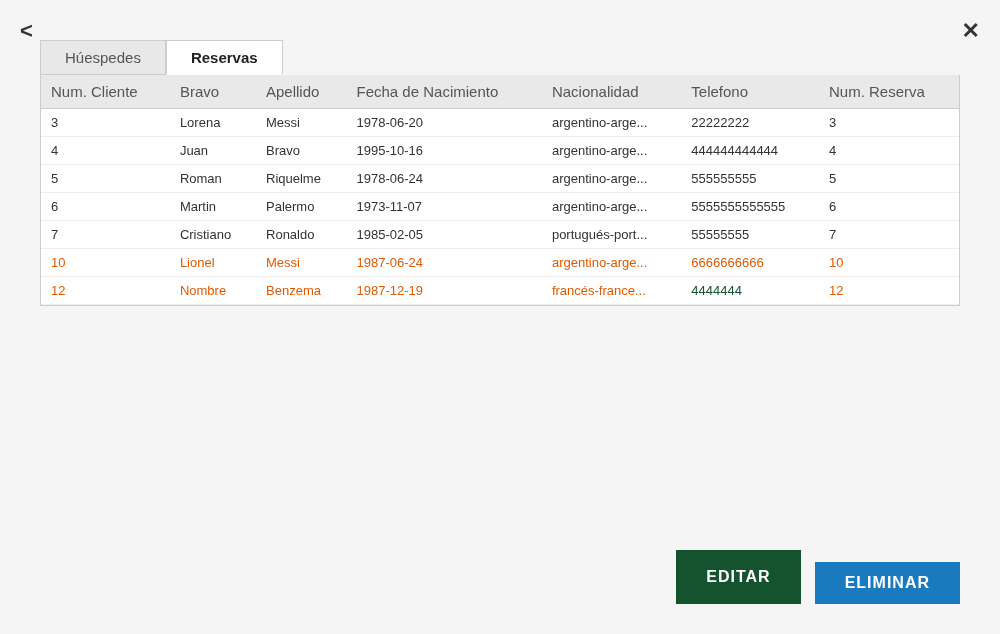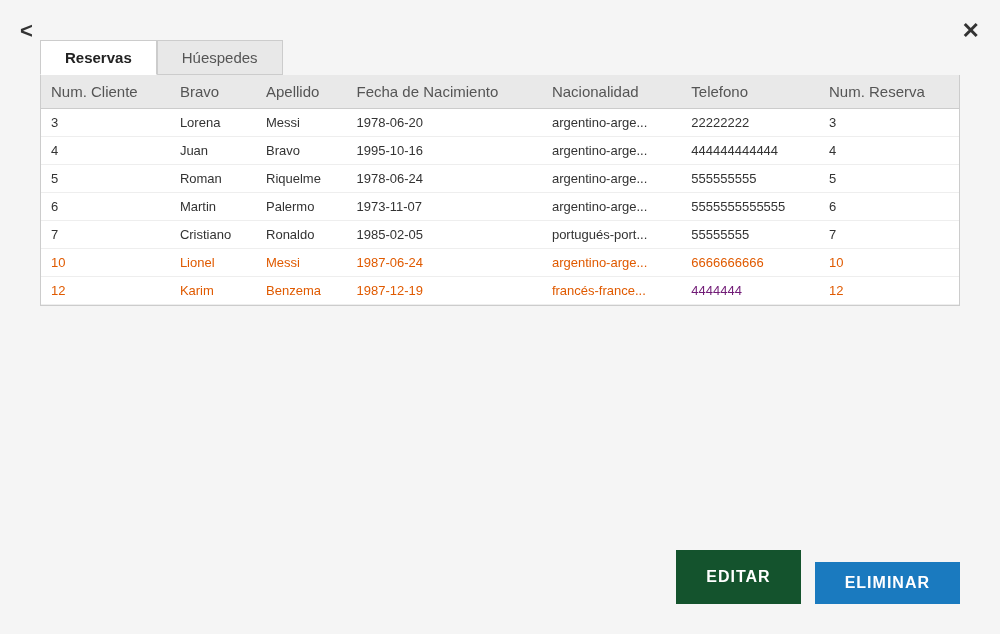--- a/index.html
+++ b/index.html
@@ -169,22 +169,22 @@
 
   <span class="nav-back">&lt;</span>
   <span class="nav-close">✕</span>
 
   <div class="header">
 
   </div>
 
   <div class="tabs-area">
     <div class="tabs">
+      <div class="tab">Húespedes</div>
       <div class="tab active">Reservas</div>
-      <div class="tab">Húespedes</div>
     </div>
   </div>
 
   <div class="table-container">
     <table>
       <thead>
         <tr>
           <th>Num. Cliente</th>
           <th>Bravo</th>
           <th>Apellido</th>
@@ -244,25 +244,25 @@
             <td style="color: rgb(224, 90, 0);">10</td>
             <td style="color: rgb(224, 90, 0);">Lionel</td>
             <td style="color: rgb(224, 90, 0);">Messi</td>
             <td style="color: rgb(224, 90, 0);">1987-06-24</td>
             <td style="color: rgb(224, 90, 0);">argentino-arge...</td>
             <td style="color: rgb(224, 90, 0);">6666666666</td>
             <td style="color: rgb(224, 90, 0);">10</td>
           </tr>
           <tr>
             <td style="color: rgb(224, 90, 0);">12</td>
-            <td style="color: rgb(224, 90, 0);">Karim</td>
+            <td style="color: rgb(224, 90, 0);">Nombre</td>
             <td style="color: rgb(224, 90, 0);">Benzema</td>
             <td style="color: rgb(224, 90, 0);">1987-12-19</td>
             <td style="color: rgb(224, 90, 0);">francés-france...</td>
-            <td style="color: #701a75;">4444444</td>
+            <td style="color: #14532d;">4444444</td>
             <td style="color: rgb(224, 90, 0);">12</td>
           </tr>
         </tbody>
     </table>
   </div>
 
   <div class="footer-buttons">
     <button class="footer-btn btn-edit">EDITAR</button>
     <button class="footer-btn btn-delete">ELIMINAR</button>
   </div>

